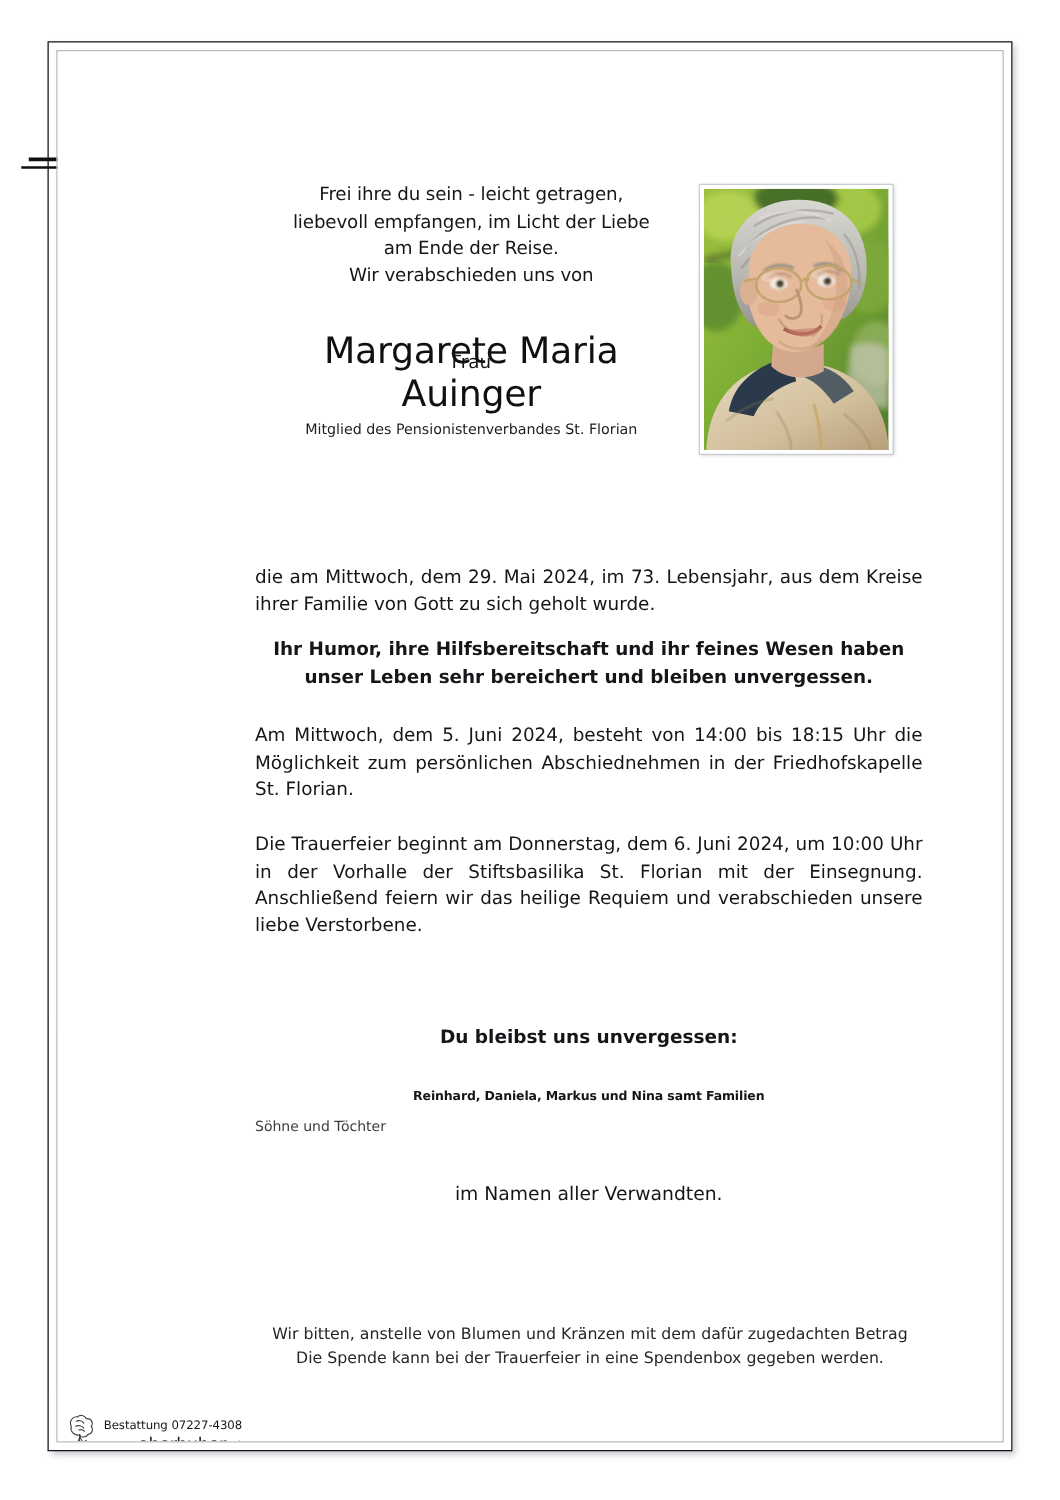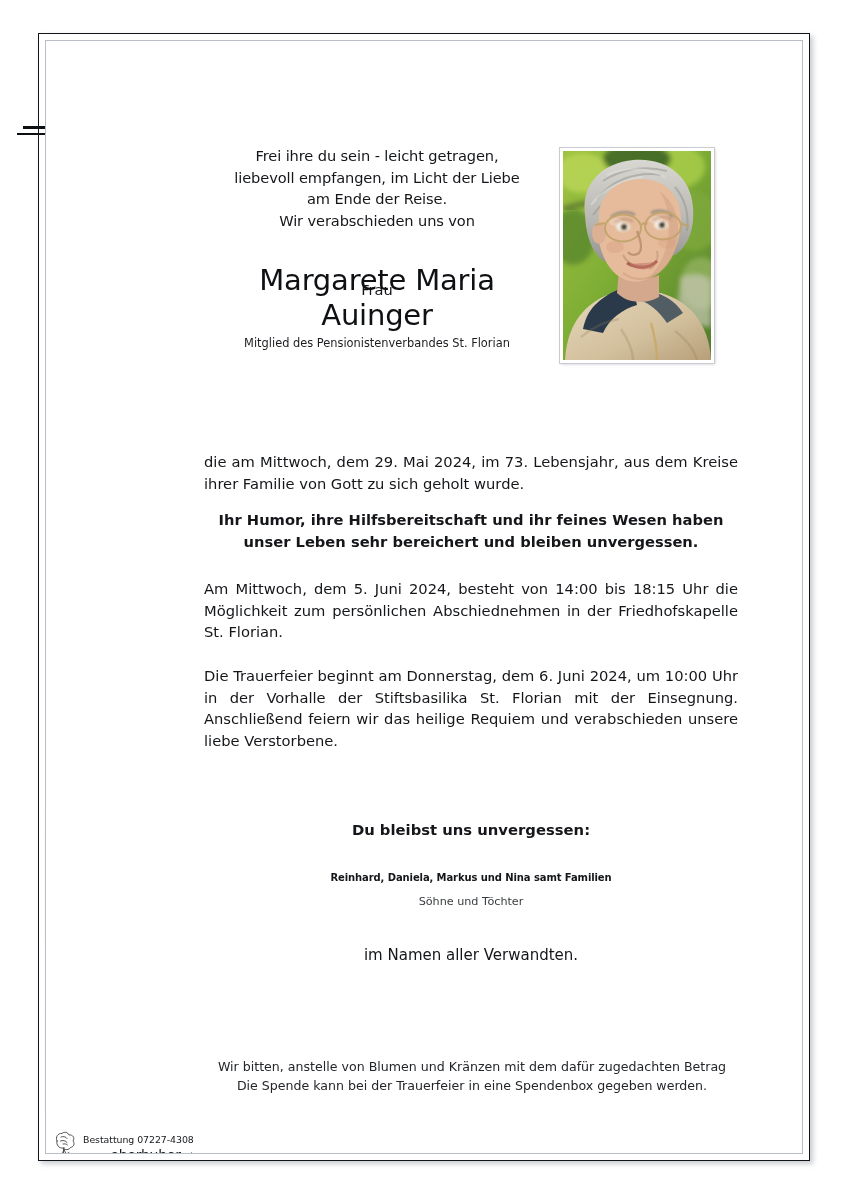--- a/index.html
+++ b/index.html
@@ -159,21 +159,21 @@
     left: 158px; top: 780px; width: 534px;
     text-align: center; font-size: 14.8px; font-weight: bold;
   }
   .survivors {
     left: 128px; top: 831px; width: 594px;
     text-align: center; font-size: 10px; font-weight: bold;
     letter-spacing: -0.1px;
   }
   .survivors-rel {
     left: 158px; top: 854px; width: 534px;
-    text-align: center; font-size: 11.2px; color: #3a3d40;
+    text-align: left; font-size: 11.2px; color: #3a3d40;
   }
   .on-behalf {
     left: 158px; top: 905px; width: 534px;
     text-align: center; font-size: 15px;
   }
 
   .donation {
     left: 140px; top: 1017px; width: 572px;
     text-align: center; font-size: 12.6px; line-height: 18.5px;
     color: #23262a;

